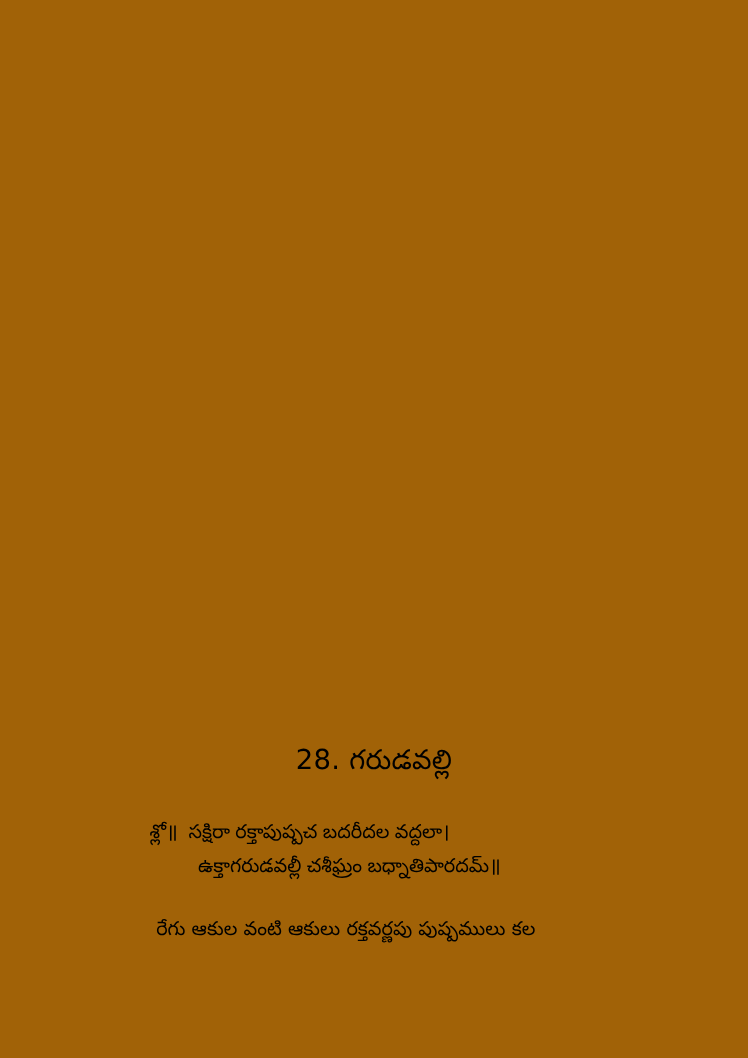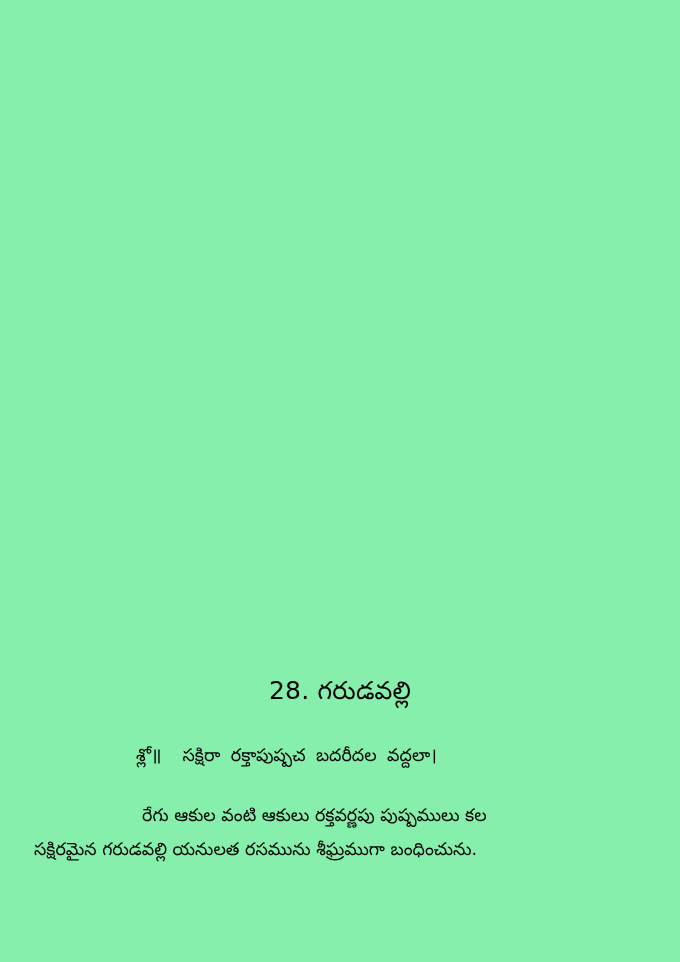--- a/index.html
+++ b/index.html
@@ -14,21 +14,21 @@
     color: #000000;
     position: relative;
     overflow: hidden;
   }
   .page {
     position: absolute;
     left: 0;
     top: 0;
     width: 680px;
     height: 962px;
-    background: #86efac;
+    background: #a16207;
   }
   .content {
     position: absolute;
     left: 0;
     top: 676px;
     width: 680px;
   }
   .section-title {
     text-align: center;
     font-size: 25px;
@@ -36,21 +36,21 @@
     font-weight: normal;
     letter-spacing: 0.2px;
     margin: 0 0 30px 0;
     color: #000;
   }
   .verse {
     margin: 0 0 26px 0;
   }
   .verse-line {
     font-size: 17.5px;
-    font-family: Liberation Mono, monospace;
+    font-family: Liberation Sans, sans-serif;
     line-height: 1.75;
     color: #000;
     white-space: pre;
   }
   .verse-line-1 {
     padding-left: 136px;
   }
   .verse-line-2 {
     padding-left: 180px;
   }
@@ -75,21 +75,21 @@
 </head>
 <body>
 
 <div class="page">
   <div class="content">
 
     <h1 class="section-title">28. గరుడవల్లి</h1>
 
     <div class="verse">
       <div class="verse-line verse-line-1">శ్లో॥  సక్షిరా రక్తాపుష్పచ బదరీదల వద్దలా।</div>
+      <div class="verse-line verse-line-2">ఉక్తాగరుడవల్లీ చశీఘ్రం బధ్నాతిపారదమ్॥</div>
     </div>
 
     <div class="prose">
       <div class="prose-line prose-line-1">రేగు ఆకుల వంటి ఆకులు రక్తవర్ణపు పుష్పములు కల</div>
-      <div class="prose-line prose-line-2">సక్షిరమైన గరుడవల్లి యనులత రసమును శీఘ్రముగా బంధించును.</div>
     </div>
 
   </div>
 </div>
 
 </body></html>

